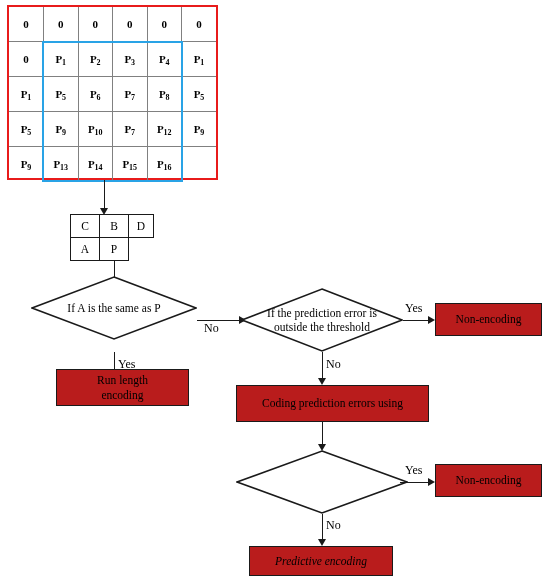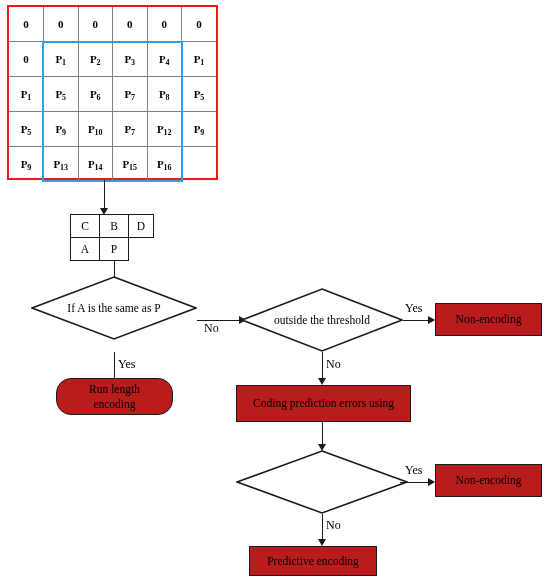--- a/index.html
+++ b/index.html
@@ -219,51 +219,52 @@
 </div>
 
 <div class="hline" style="left:197px; top:320px; width:44px;"></div>
 <div class="arrow-right" style="left:239px; top:316px;"></div>
 <div class="edge-label" style="left:204px; top:321px;"><span>No</span></div>
 
 <div class="vline" style="left:114px; top:352px; height:28px;"></div>
 <div class="arrow-down" style="left:110px; top:378px;"></div>
 <div class="edge-label" style="left:118px; top:357px;"><span>Yes</span></div>
 
-<div class="box" style="left:56px; top:378px; width:117px; height:37px;border-radius:15px;">
+<div class="box" style="left:56px; top:369px; width:133px; height:37px;">
   <div>
     <div>Run length</div>
     <div>encoding</div>
   </div>
 </div>
 
 <div class="diamond" style="left:241px; top:288px; width:162px; height:64px;">
   <svg width="162" height="64" viewBox="0 0 162 64">
     <polygon points="81,1 161,32 81,63 1,32" fill="#ffffff" stroke="#1a1a1a" stroke-width="1.6"></polygon>
   </svg>
   <div class="dlabel">
     <div>
+      <div>If the prediction error is</div>
       <div>outside the threshold</div>
     </div>
   </div>
 </div>
 
 <div class="hline" style="left:403px; top:320px; width:28px;"></div>
 <div class="arrow-right" style="left:428px; top:316px;"></div>
 <div class="edge-label" style="left:405px; top:301px;"><span>Yes</span></div>
 
 <div class="box" style="left:435px; top:303px; width:107px; height:33px;">
   <span>Non-encoding</span>
 </div>
 
 <div class="vline" style="left:322px; top:352px; height:28px;"></div>
 <div class="arrow-down" style="left:318px; top:378px;"></div>
 <div class="edge-label" style="left:326px; top:357px;"><span>No</span></div>
 
-<div class="box" style="left:236px; top:385px; width:175px; height:37px;">
+<div class="box" style="left:236px; top:385px; width:193px; height:37px;">
   <div>
     <div>Coding prediction errors using</div>
   </div>
 </div>
 
 <div class="vline" style="left:322px; top:422px; height:24px;"></div>
 <div class="arrow-down" style="left:318px; top:444px;"></div>
 
 <div class="diamond" style="left:236px; top:450px; width:172px; height:64px;">
   <svg width="172" height="64" viewBox="0 0 172 64">
@@ -280,15 +281,15 @@
 <div class="edge-label" style="left:405px; top:463px;"><span>Yes</span></div>
 
 <div class="box" style="left:435px; top:464px; width:107px; height:33px;">
   <span>Non-encoding</span>
 </div>
 
 <div class="vline" style="left:322px; top:514px; height:27px;"></div>
 <div class="arrow-down" style="left:318px; top:539px;"></div>
 <div class="edge-label" style="left:326px; top:518px;"><span>No</span></div>
 
-<div class="box" style="left:249px; top:546px; width:128px; height:30px;">
+<div class="box" style="left:249px; top:546px; width:144px; height:30px;font-style:italic;">
   <span>Predictive encoding</span>
 </div>
 
 </body></html>

